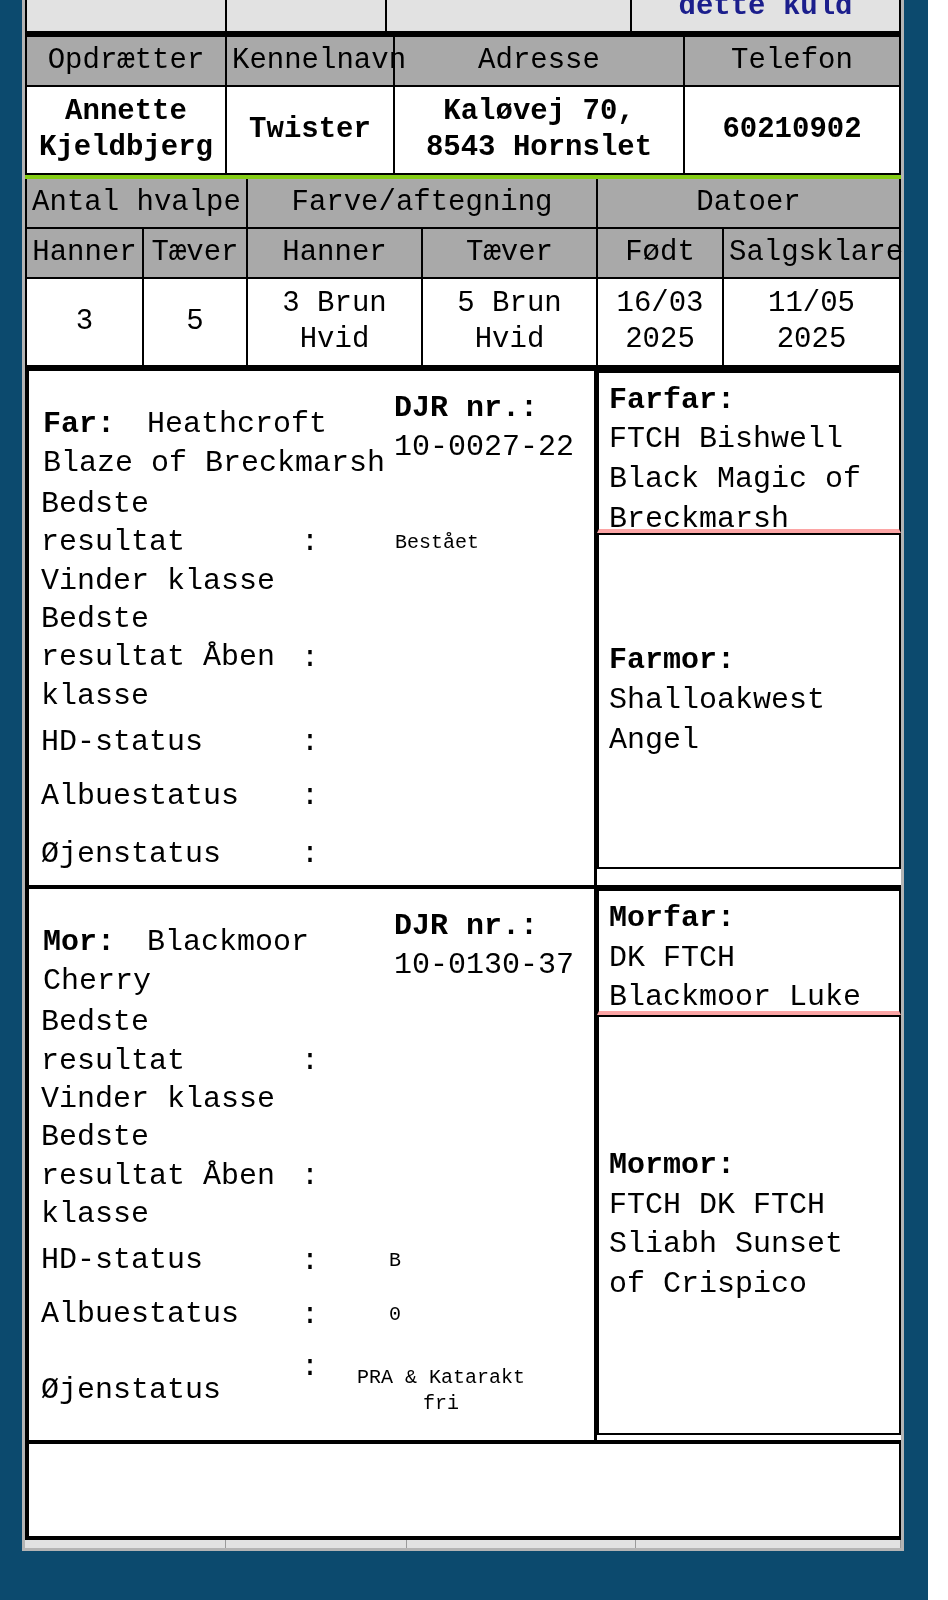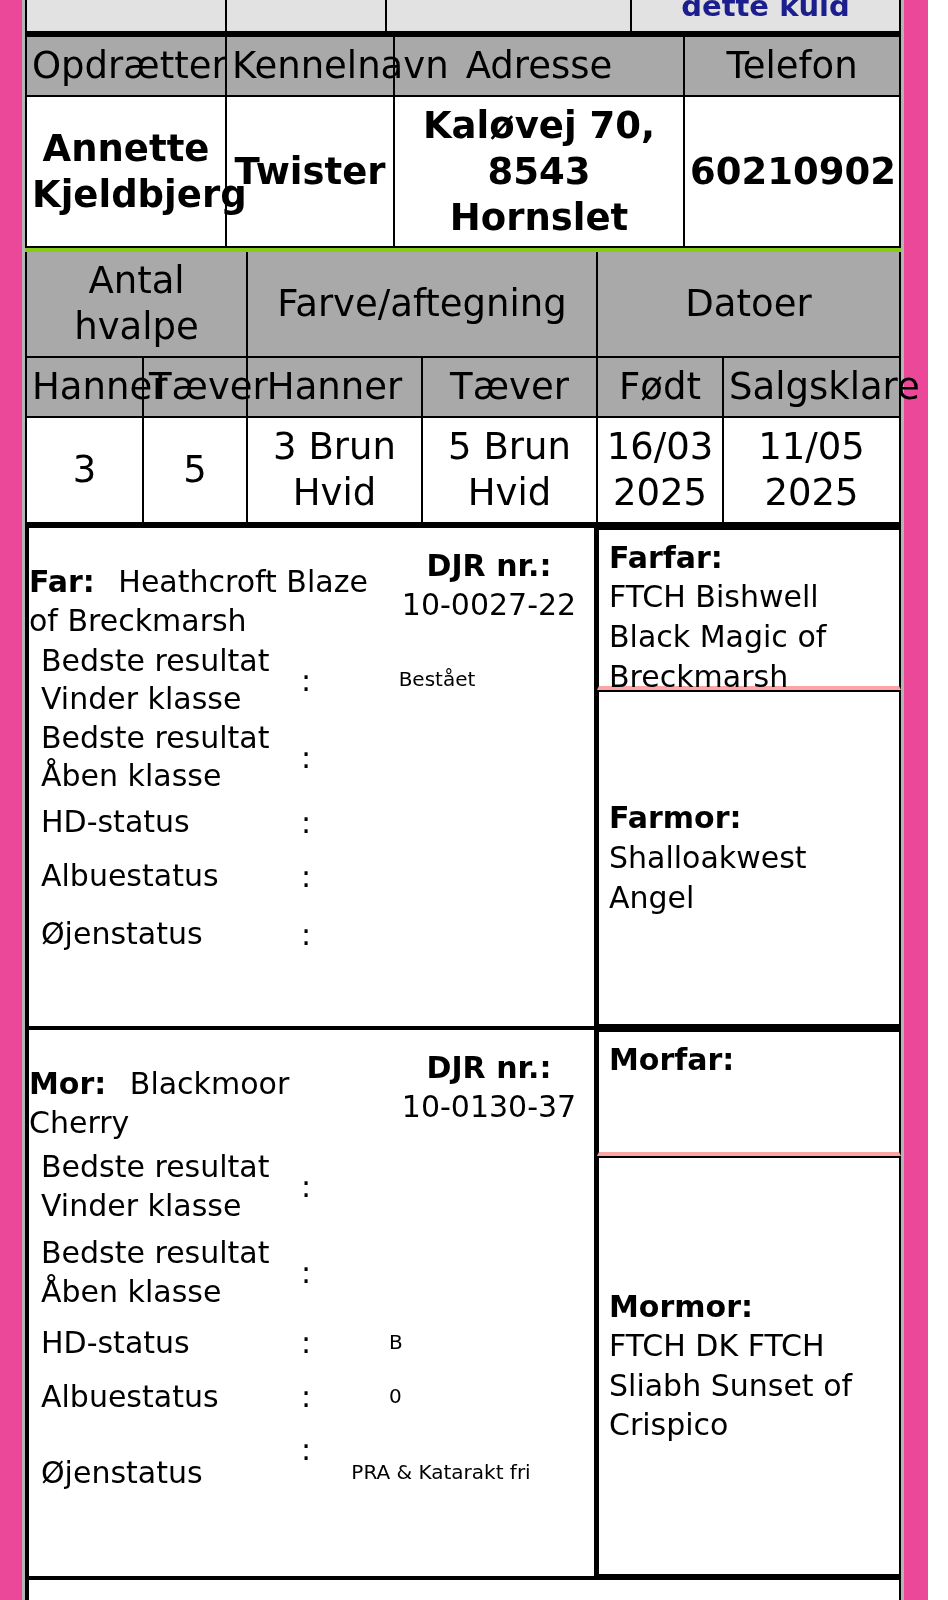--- a/index.html
+++ b/index.html
@@ -2,31 +2,31 @@
 <html><head>
 <meta charset="utf-8">
 <style>
   html,body{margin:0;padding:0;}
   body{
     width:948px;height:1600px;overflow:hidden;background:#ffffff;
     font-family:"DejaVu Sans","Liberation Sans",sans-serif;
     -webkit-font-smoothing:antialiased;
   }
   
-  .page{position:absolute;left:0;top:0;width:928px;height:1600px;background:#ec4899;}
+  .page{position:absolute;left:0;top:0;width:928px;height:1600px;background:#0c4a6e;font-family:Liberation Mono, monospace;}
   .sheet{
     position:absolute;left:22px;top:-22px;width:876px;
     border:3px solid #b4b4b4;background:#ffffff;
   }
   
   table.t{border-collapse:collapse;width:100%;table-layout:fixed;}
   table.t td{
     border:2px solid #000000;
     text-align:center;vertical-align:middle;
-    font-size:37px;line-height:1.24;color:#000000;
+    font-size:29px;line-height:1.24;color:#000000;
     padding:6px 5px;
   }
   
   .cliprow td{background:#e2e2e2;border:1px solid #9a9a9a;height:26px;padding:0;}
   .cliprow td.lnk{color:#1b1e8c;font-weight:bold;font-size:29px;
      text-align:center;vertical-align:top;}
   
   td.gh{background:#a9a9a9;font-size:30px;padding:5px 4px;font-weight:normal;}
   td.gh2{background:#a9a9a9;font-size:29px;padding:4px 2px;}
   
@@ -34,24 +34,24 @@
   td.boldc{font-weight:bold;font-size:30px;}
   td.plain{font-size:30px;}
 
   
   .pblock{display:flex;width:100%;border-top:4px solid #000;}
   .pleft{width:572px;box-sizing:border-box;border-right:3px solid #000;
          border-left:4px solid #000;padding:0;}
   .pright{flex:1;box-sizing:border-box;}
 
   .namerow{display:flex;align-items:flex-start;padding:18px 0 2px 0;}
-  .namecell{flex:1;font-size:30px;line-height:1.3;
+  .namecell{flex:1;font-size:30px;line-height:1.3;padding-left:14px;
             text-align:left;padding-top:16px;}
   .namecell b{font-weight:bold;}
-  .djr{width:190px;text-align:center;padding-right:10px;font-size:30px;line-height:1.3;}
+  .djr{width:190px;text-align:left;padding-right:10px;font-size:30px;line-height:1.3;}
   .djr .lbl{font-weight:bold;display:block;}
 
   .rowline{display:flex;align-items:center;min-height:54px;padding:0 15px 0 12px;}
   .rlabel{width:260px;font-size:30px;line-height:1.28;text-align:left;}
   .rcolon{width:36px;font-size:30px;text-align:left;}
   .rvalue{flex:1;font-size:20px;text-align:center;line-height:1.28;padding-right:42px;}
 
   .gp{box-sizing:border-box;border:2px solid #000;background:#fff;
       font-size:30px;line-height:1.32;text-align:left;padding:8px 10px 8px 10px;}
   .gp b{font-weight:bold;}
@@ -232,20 +232,21 @@
         <div class="rowline" style="min-height:98px;align-items:center">
           <div class="rlabel">Øjenstatus</div>
           <div class="rcolon" style="align-self:flex-start;padding-top:8px">:</div>
           <div class="rvalue" style="padding-right:34px">PRA &amp; Katarakt fri</div>
         </div>
       </div>
 
       <div class="pright">
         <div class="gp first" style="height:126px">
           <b>Morfar:</b><br>
+          <span>DK FTCH Blackmoor Luke</span>
         </div>
         <div class="gp" style="height:420px;display:flex;flex-direction:column;justify-content:center">
           <div>
             <b>Mormor:</b><br>
             <span>FTCH DK FTCH Sliabh Sunset of Crispico</span>
           </div>
         </div>
       </div>
     </div>
 

